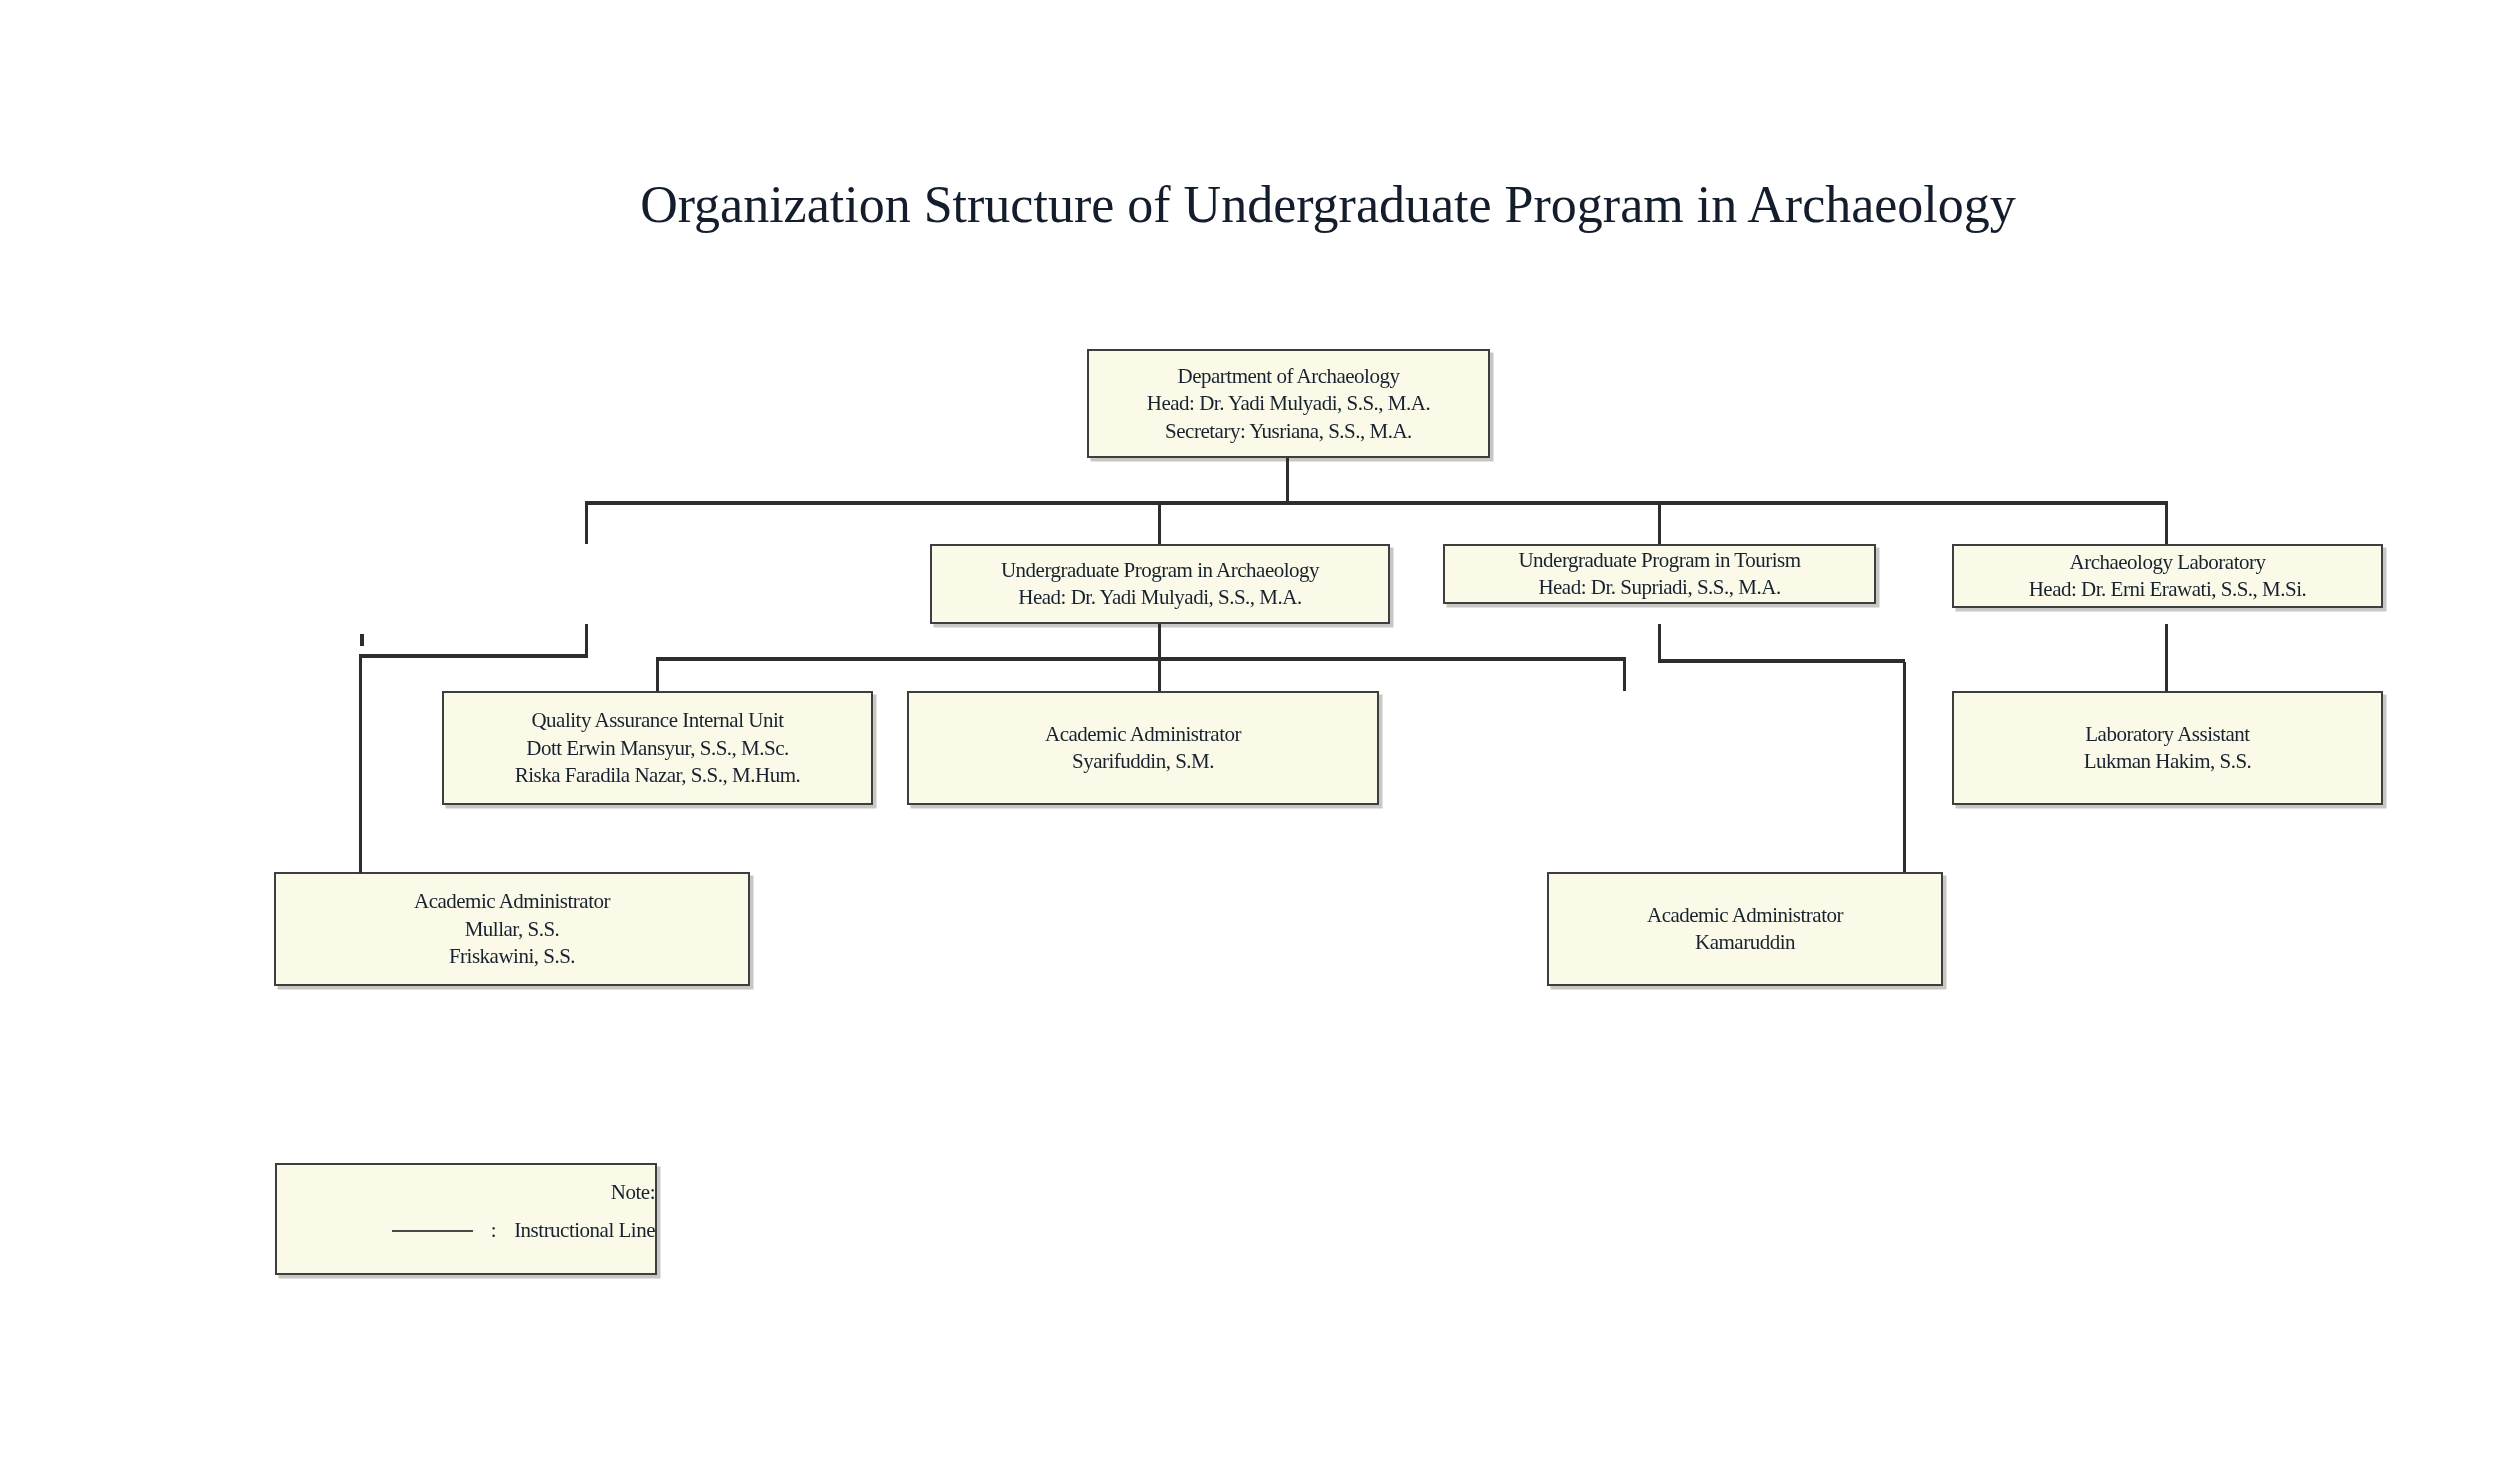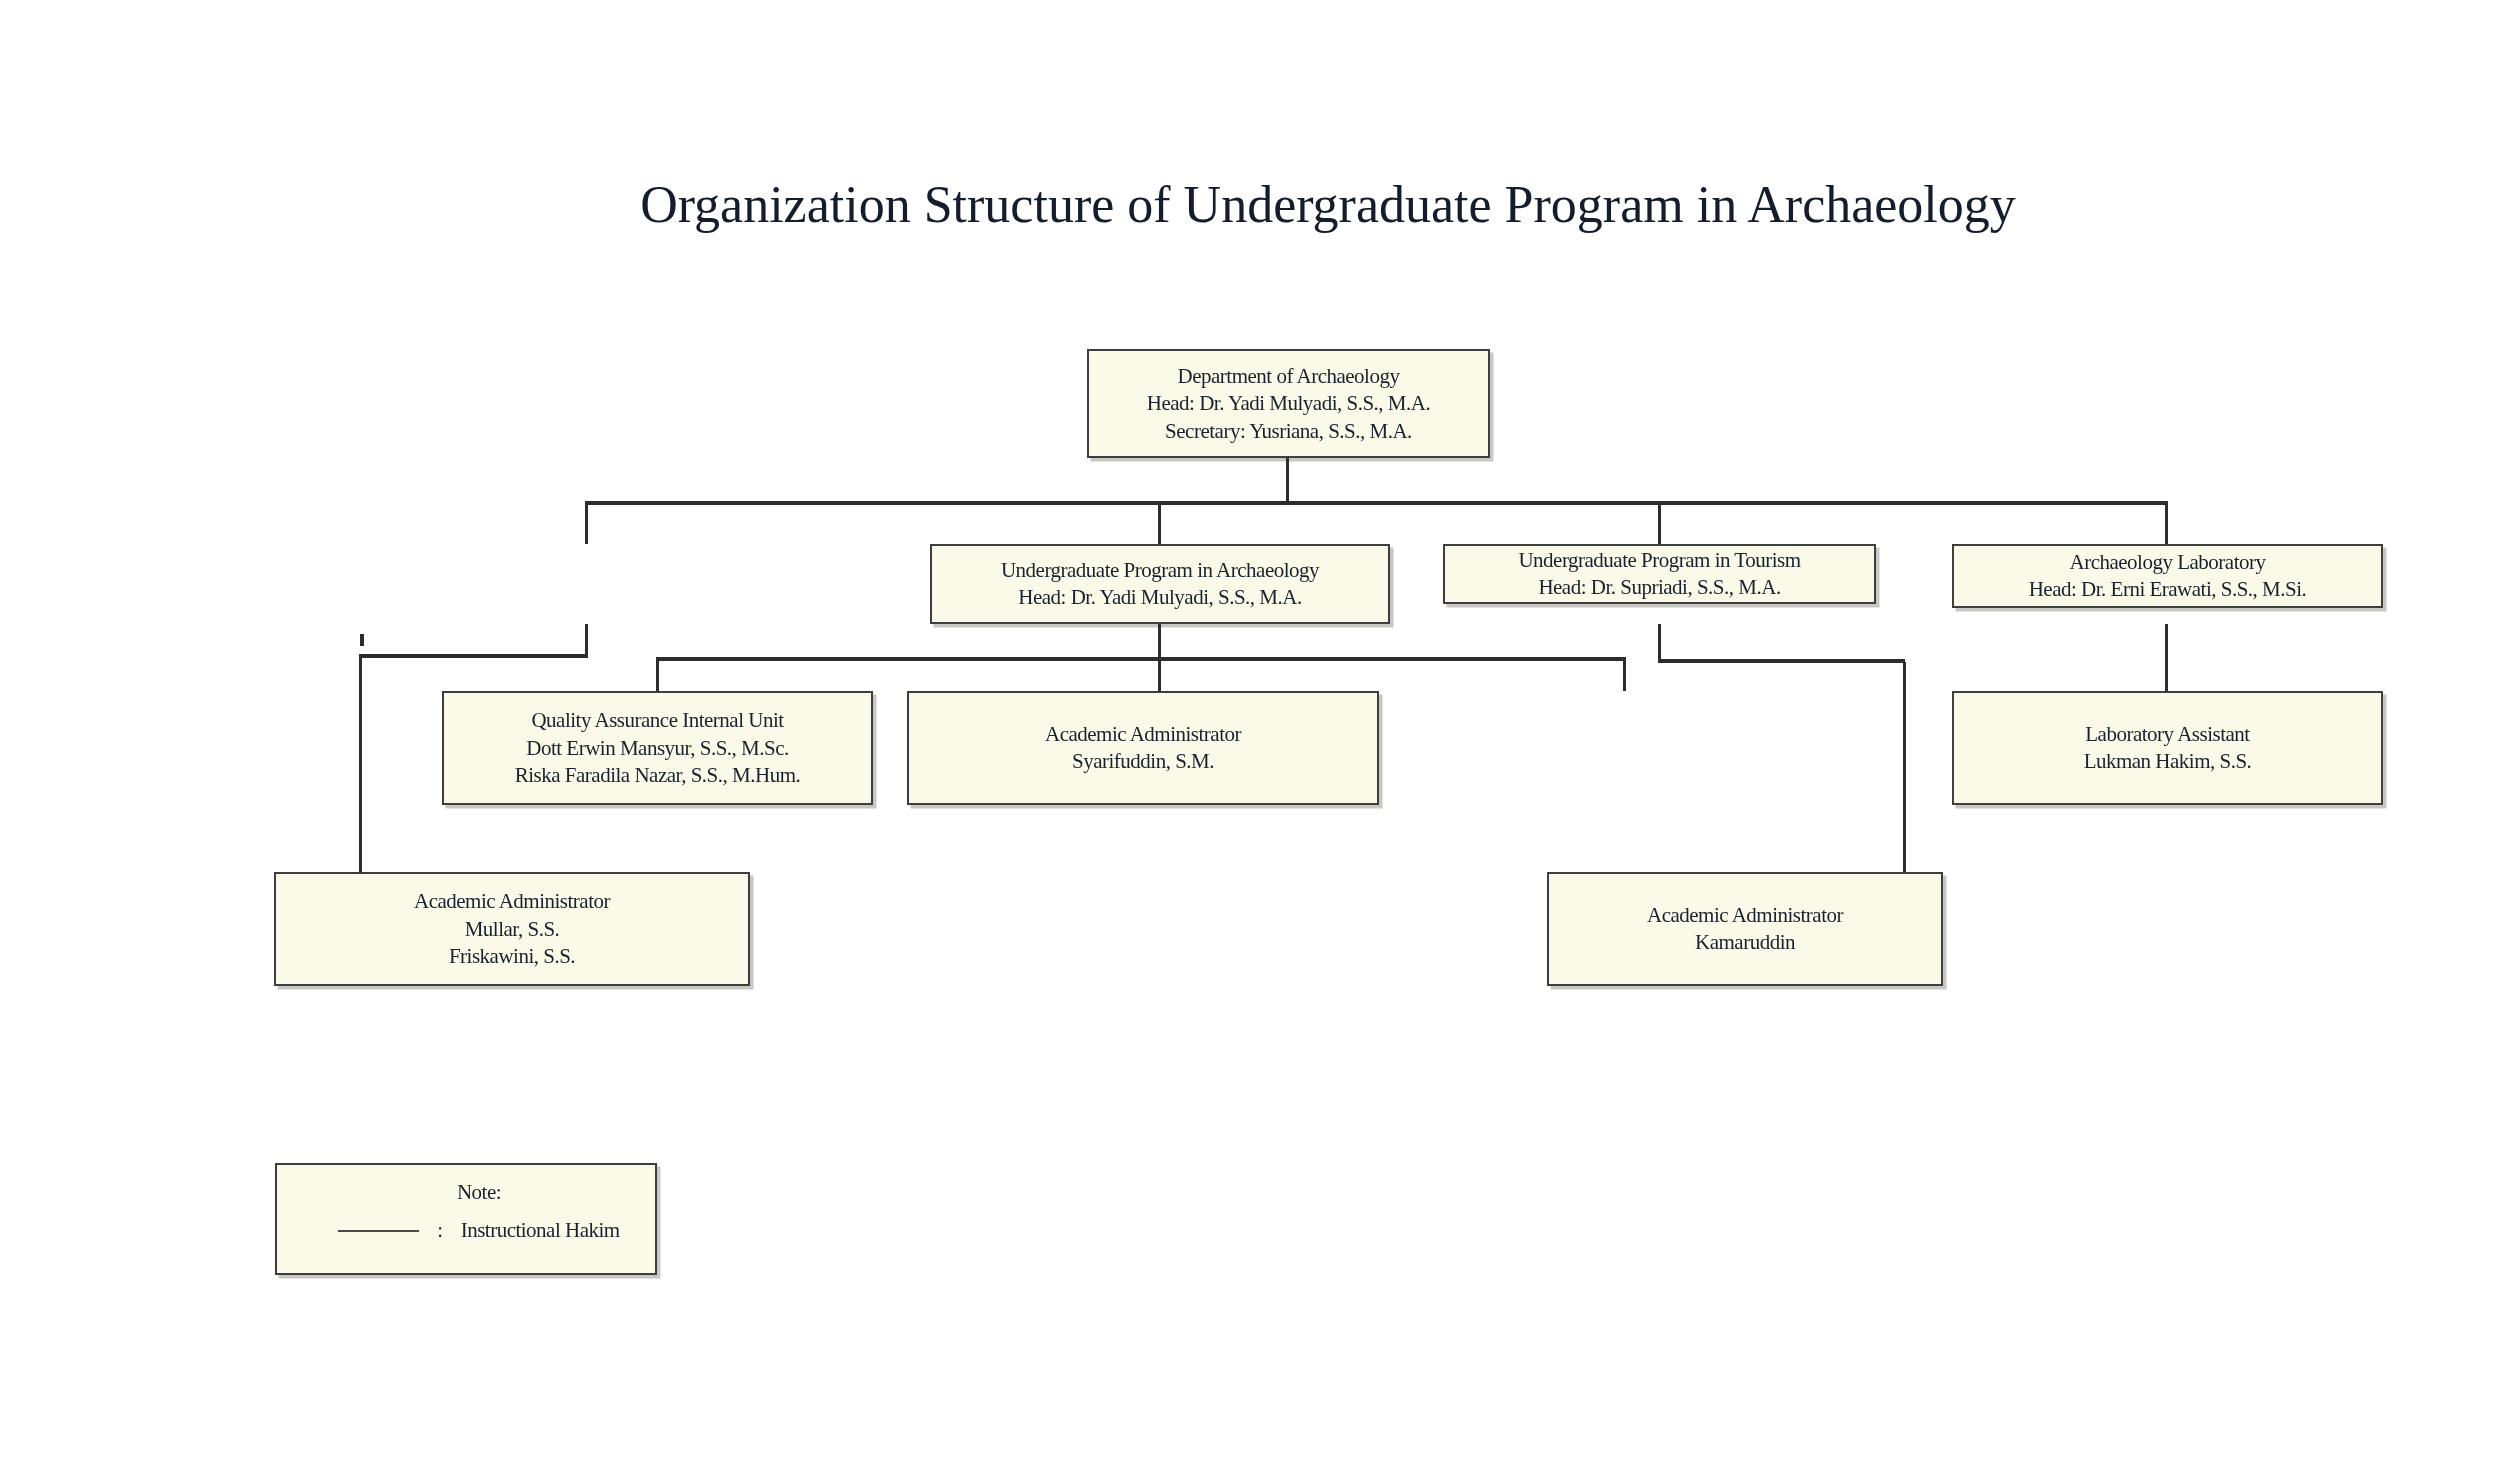--- a/index.html
+++ b/index.html
@@ -34,21 +34,21 @@
   .n-ut   {left:1443px;top:544px;width:433px;height:60px}
   .n-lab  {left:1952px;top:544px;width:431px;height:64px}
   .n-qa   {left:442px;top:691px;width:431px;height:114px}
   .n-aau  {left:907px;top:691px;width:472px;height:114px}
   .n-sa   {left:1408px;top:691px;width:433px;height:114px}
   .n-la   {left:1952px;top:691px;width:431px;height:114px}
   .n-aag  {left:274px;top:872px;width:476px;height:114px}
   .n-aat  {left:1547px;top:872px;width:396px;height:114px}
   .n-note {
     left:275px;top:1163px;width:382px;height:112px;
-    align-items:center;justify-content:flex-start;
+    align-items:flex-end;justify-content:flex-start;
     padding:17px 0 0 26px;gap:17px;
   }
   .note-row{display:flex;align-items:center;gap:18px;}
   .note-rule{display:inline-block;width:81px;height:2px;background:#4a4a4a;}
   .cn{position:absolute;background:#2d2d2d;}
 </style>
 </head>
 <body>
 
 <div class="canvas">
@@ -103,21 +103,21 @@
   <div class="node n-aat">
     <div>Academic Administrator</div>
     <div>Kamaruddin</div>
   </div>
 
   <div class="node n-note">
     <div>Note:</div>
     <div class="note-row">
       <span class="note-rule"></span>
       <span>:</span>
-      <span>Instructional Hakim</span>
+      <span>Instructional Line</span>
     </div>
   </div>
 
   <div class="cn" style="left:1286px;top:458px;width:2.5px;height:45px"></div>
   <div class="cn" style="left:585px;top:501px;width:1583px;height:3.5px"></div>
   <div class="cn" style="left:585px;top:504px;width:2.5px;height:40px"></div>
   <div class="cn" style="left:1158px;top:504px;width:2.5px;height:40px"></div>
   <div class="cn" style="left:1658px;top:504px;width:2.5px;height:40px"></div>
   <div class="cn" style="left:2165px;top:504px;width:2.5px;height:40px"></div>
 

